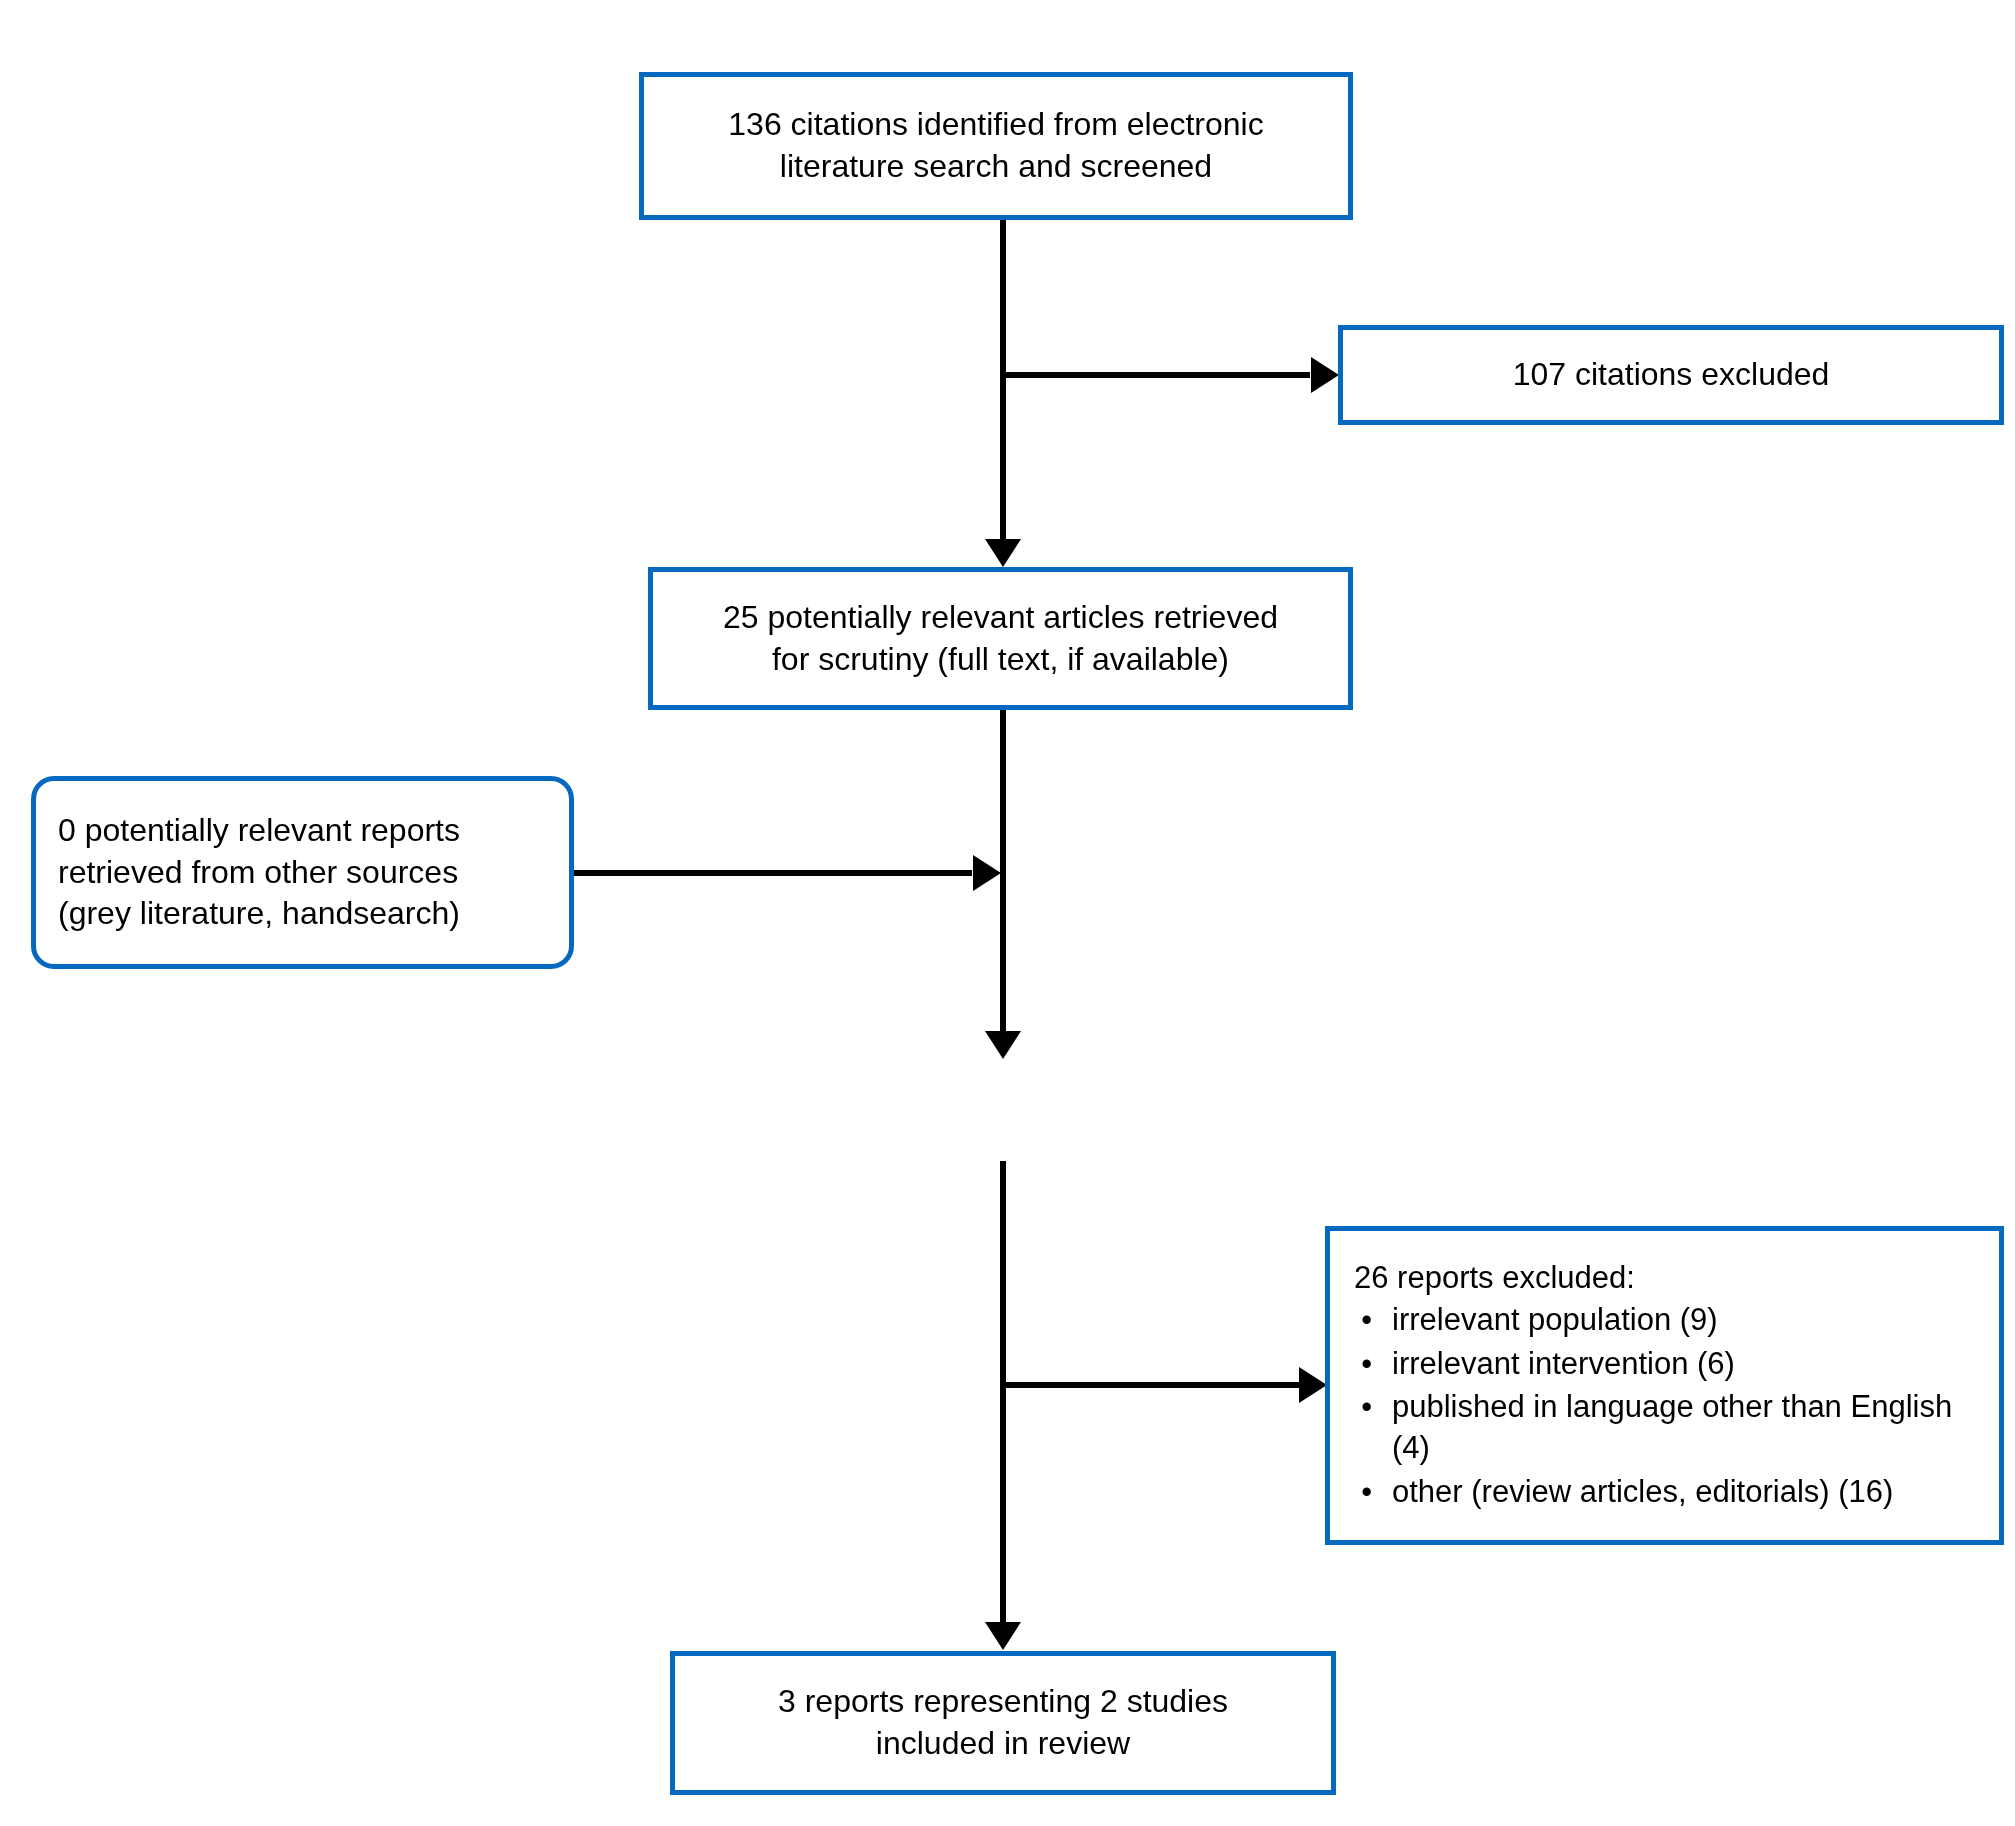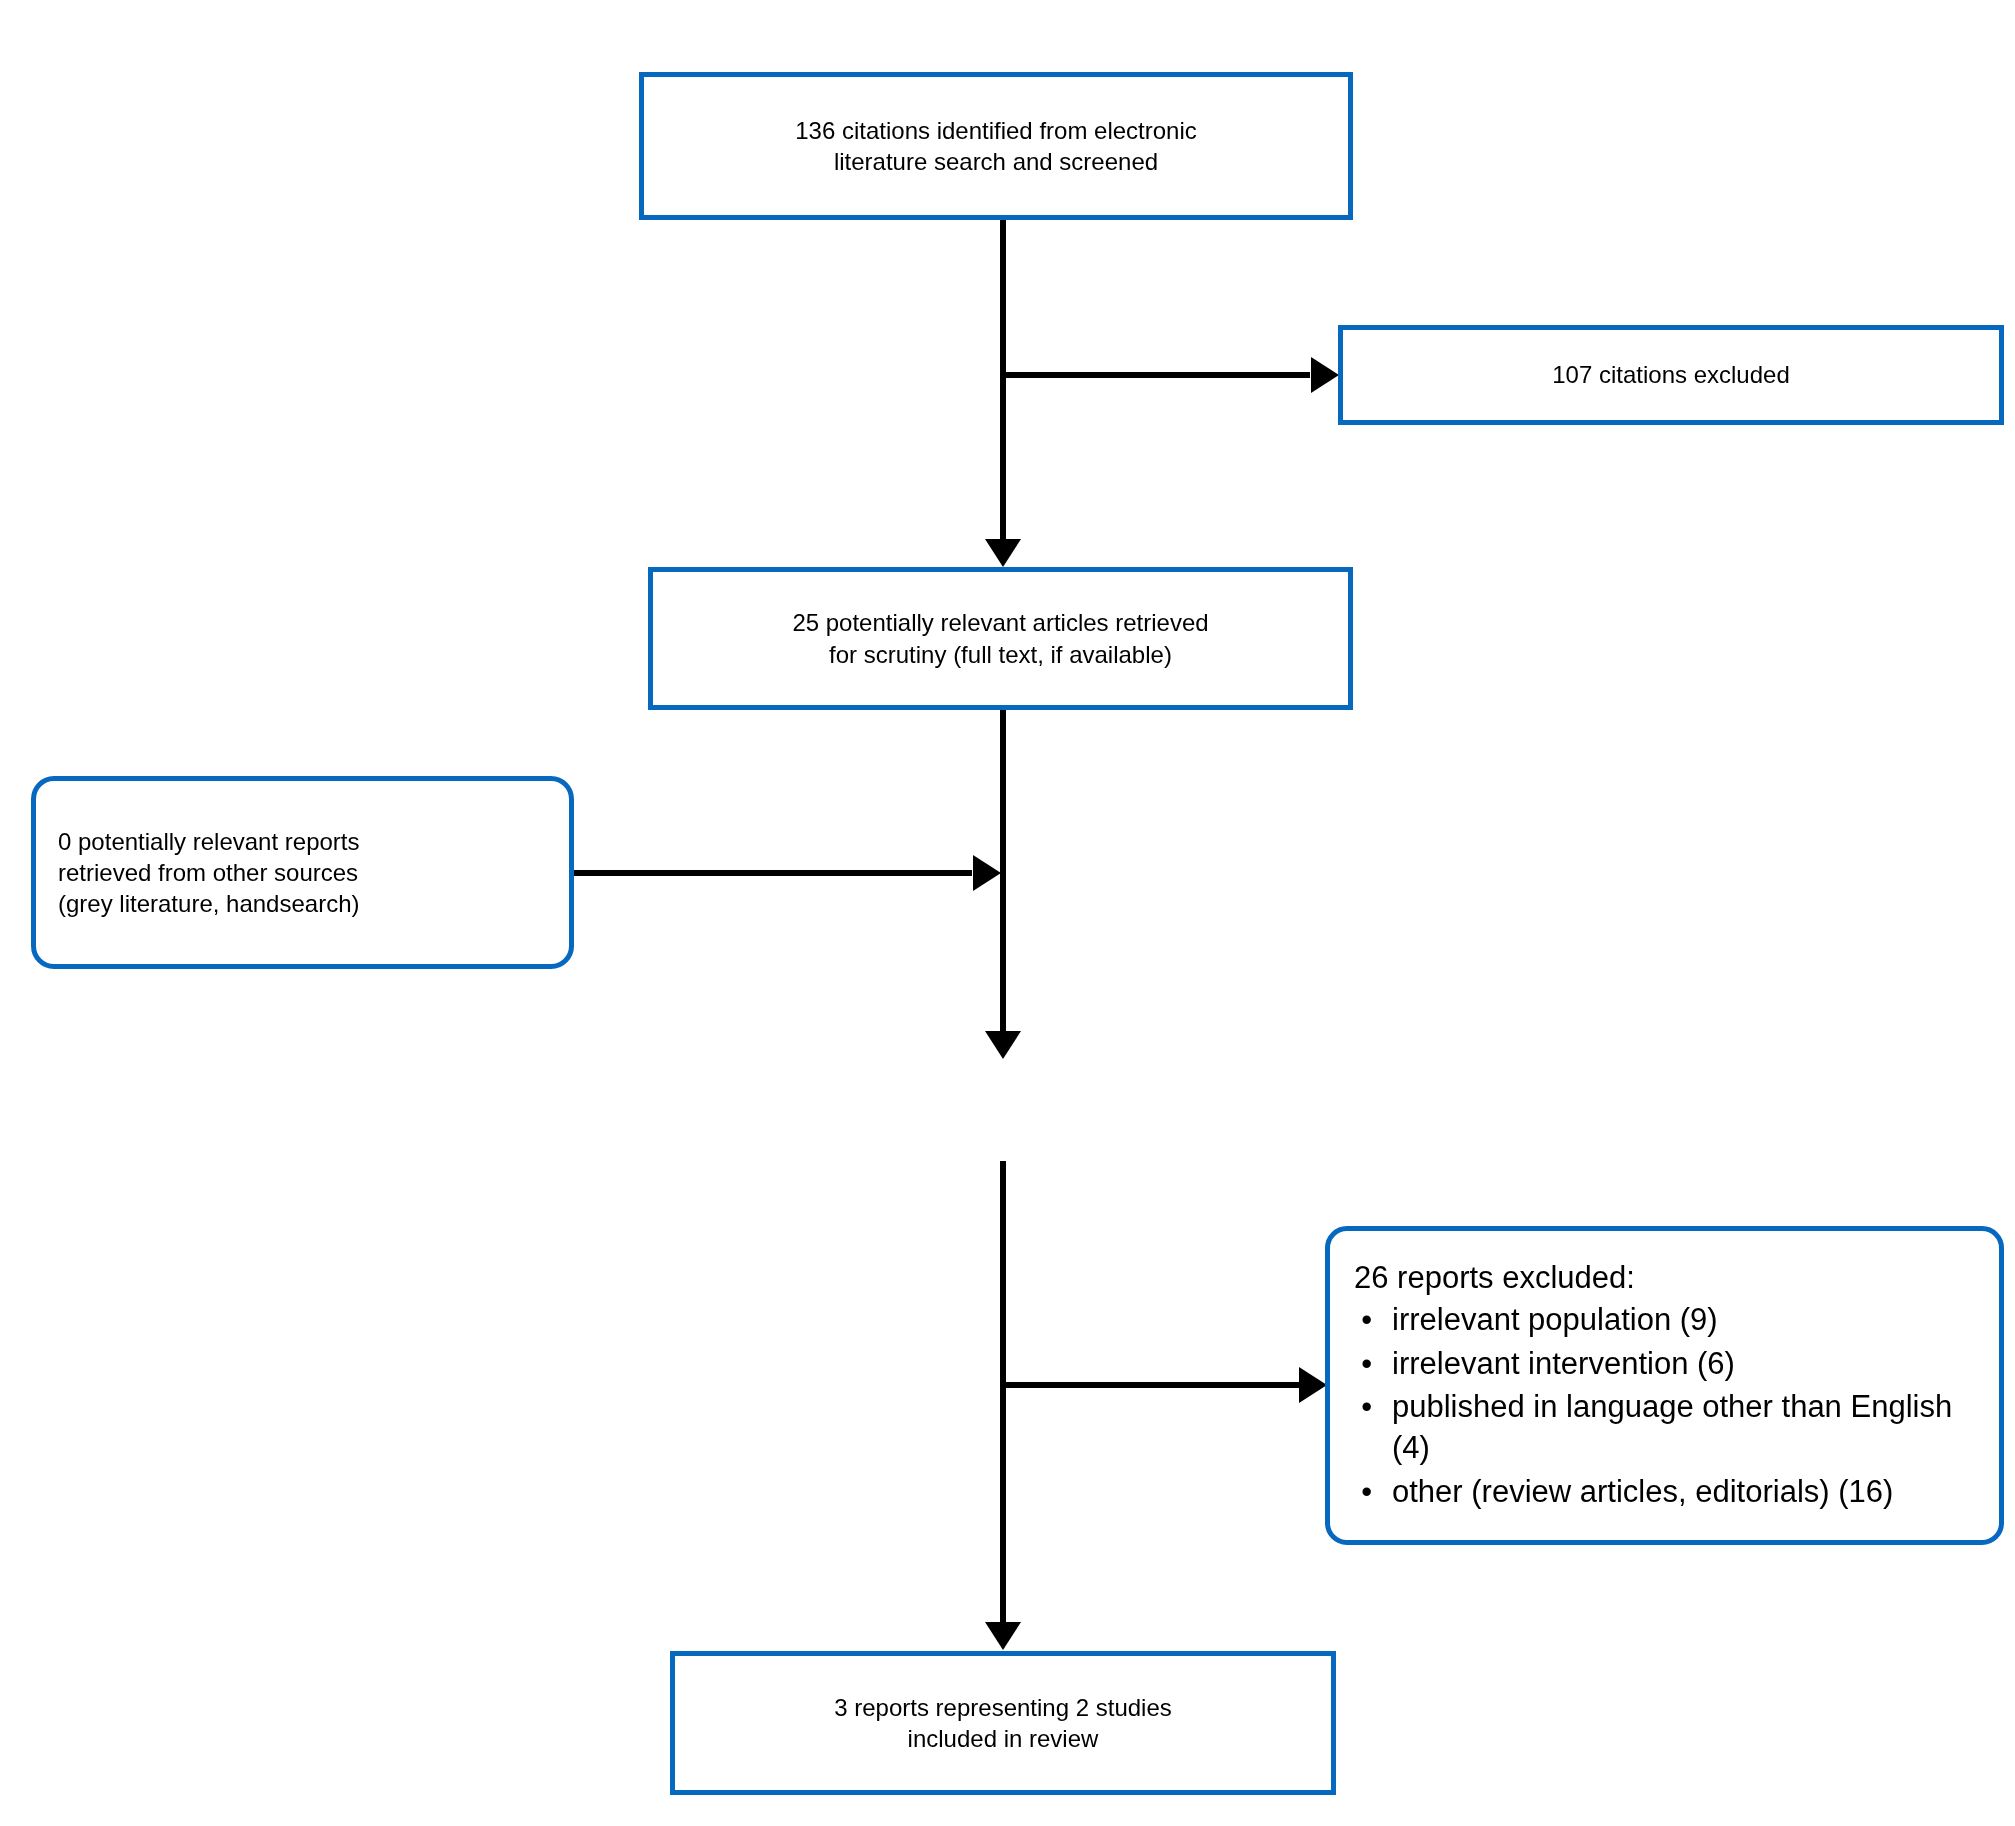--- a/index.html
+++ b/index.html
@@ -22,41 +22,41 @@
     position: absolute;
     box-sizing: border-box;
     background: #ffffff;
     border: 5px solid #0668BE;
     display: flex;
     align-items: center;
     justify-content: center;
     padding: 4.6px 12px;
   }
   .node .node-text {
-    font-size: 24px;
+    font-size: 32px;
     line-height: 1.30;
     color: #000000;
     text-align: center;
     white-space: pre-line;
   }
   .node.align-left {
     justify-content: flex-start;
   }
   .node.align-left .node-text {
     text-align: left;
   }
   
   #box-identified   { left: 639px; top: 72px;  width: 714px; height: 148px; }
   #box-excluded-citations { left: 1338px; top: 325px; width: 666px; height: 100px; }
   #box-retrieved    { left: 648px; top: 567px; width: 705px; height: 143px; }
   #box-other-sources{ left: 31px;   top: 776px; width: 543px; height: 193px; padding-left: 22px; border-radius: 23px; }
   #box-reports      { left: 656px; top: 1059px; width: 682px; height: 102px; }
   #box-excluded-reports {
       left: 1325px; top: 1226px; width: 679px; height: 319px;
-      align-items: center; justify-content: flex-start; padding: 8.2px 13.7px 8.2px 24px; border-radius: 22px;
+      align-items: center; justify-content: flex-start; padding: 8.2px 13.7px 8.2px 24px;
   }
   #box-included     { left: 670px; top: 1651px; width: 666px; height: 144px; }
 
   
   .excl-block { text-align: left; }
   .excl-head {
     font-size: 31px;
     line-height: 1.22;
     color: #000000;
     margin: 0 0 2.7px 0;

